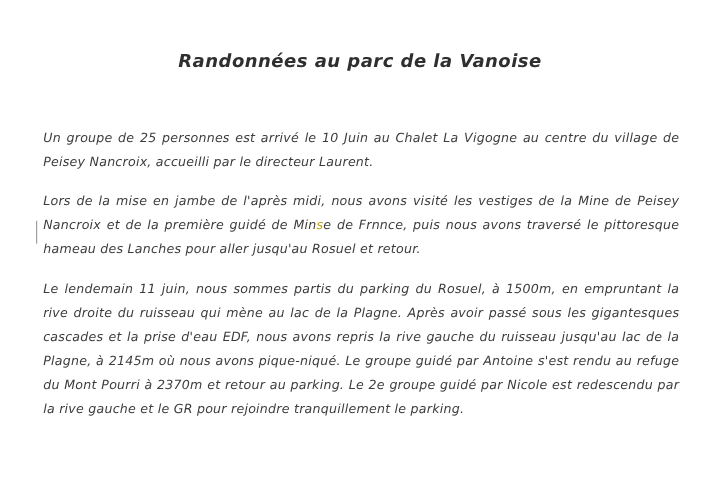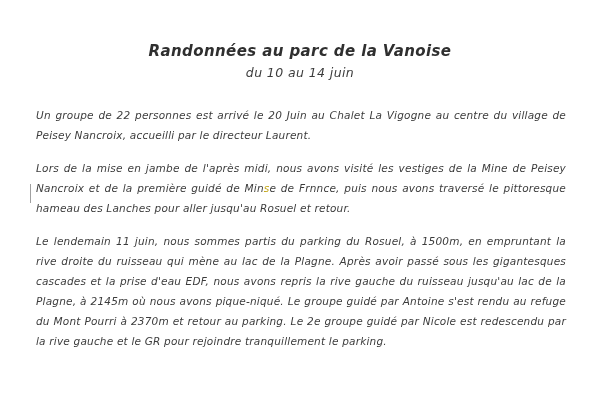--- a/index.html
+++ b/index.html
@@ -59,20 +59,19 @@
     left: 30px; top: 184px;
     width: 1px; height: 19px;
     background: var(--caret-color);
   }
 </style>
 </head>
 <body>
 
 <div class="page">
   <div class="doc-title">Randonnées au parc de la Vanoise</div>
-  <div class="doc-subtitle">du 10 au 14 juin</div>
   <div class="doc-body" id="doc-body">
-      <p><span>Un groupe de 22 personnes est arrivé le 20 Juin au Chalet La Vigogne au centre du village de Peisey Nancroix, accueilli par le directeur Laurent.</span></p>
+      <p><span>Un groupe de 25 personnes est arrivé le 10 Juin au Chalet La Vigogne au centre du village de Peisey Nancroix, accueilli par le directeur Laurent.</span></p>
       <p><span>Lors de la mise en jambe de l'après midi, nous avons visité les vestiges de la Mine de Peisey Nancroix et de la première guidé de Min</span><span class="hl">s</span><span>e de Frnnce, puis nous avons traversé le pittoresque hameau des Lanches pour aller jusqu'au Rosuel et retour.</span></p>
       <p><span>Le lendemain 11 juin, nous sommes partis du parking du Rosuel, à 1500m, en empruntant la rive droite du ruisseau qui mène au lac de la Plagne. Après avoir passé sous les gigantesques cascades et la prise d'eau EDF, nous avons repris la rive gauche du ruisseau jusqu'au lac de la Plagne, à 2145m où nous avons pique-niqué. Le groupe guidé par Antoine s'est rendu au refuge du Mont Pourri à 2370m et retour au parking. Le 2e groupe guidé par Nicole est redescendu par la rive gauche et le GR pour rejoindre tranquillement le parking.</span></p>
     </div>
   <div class="caret"></div>
 </div>
 
 </body></html>

